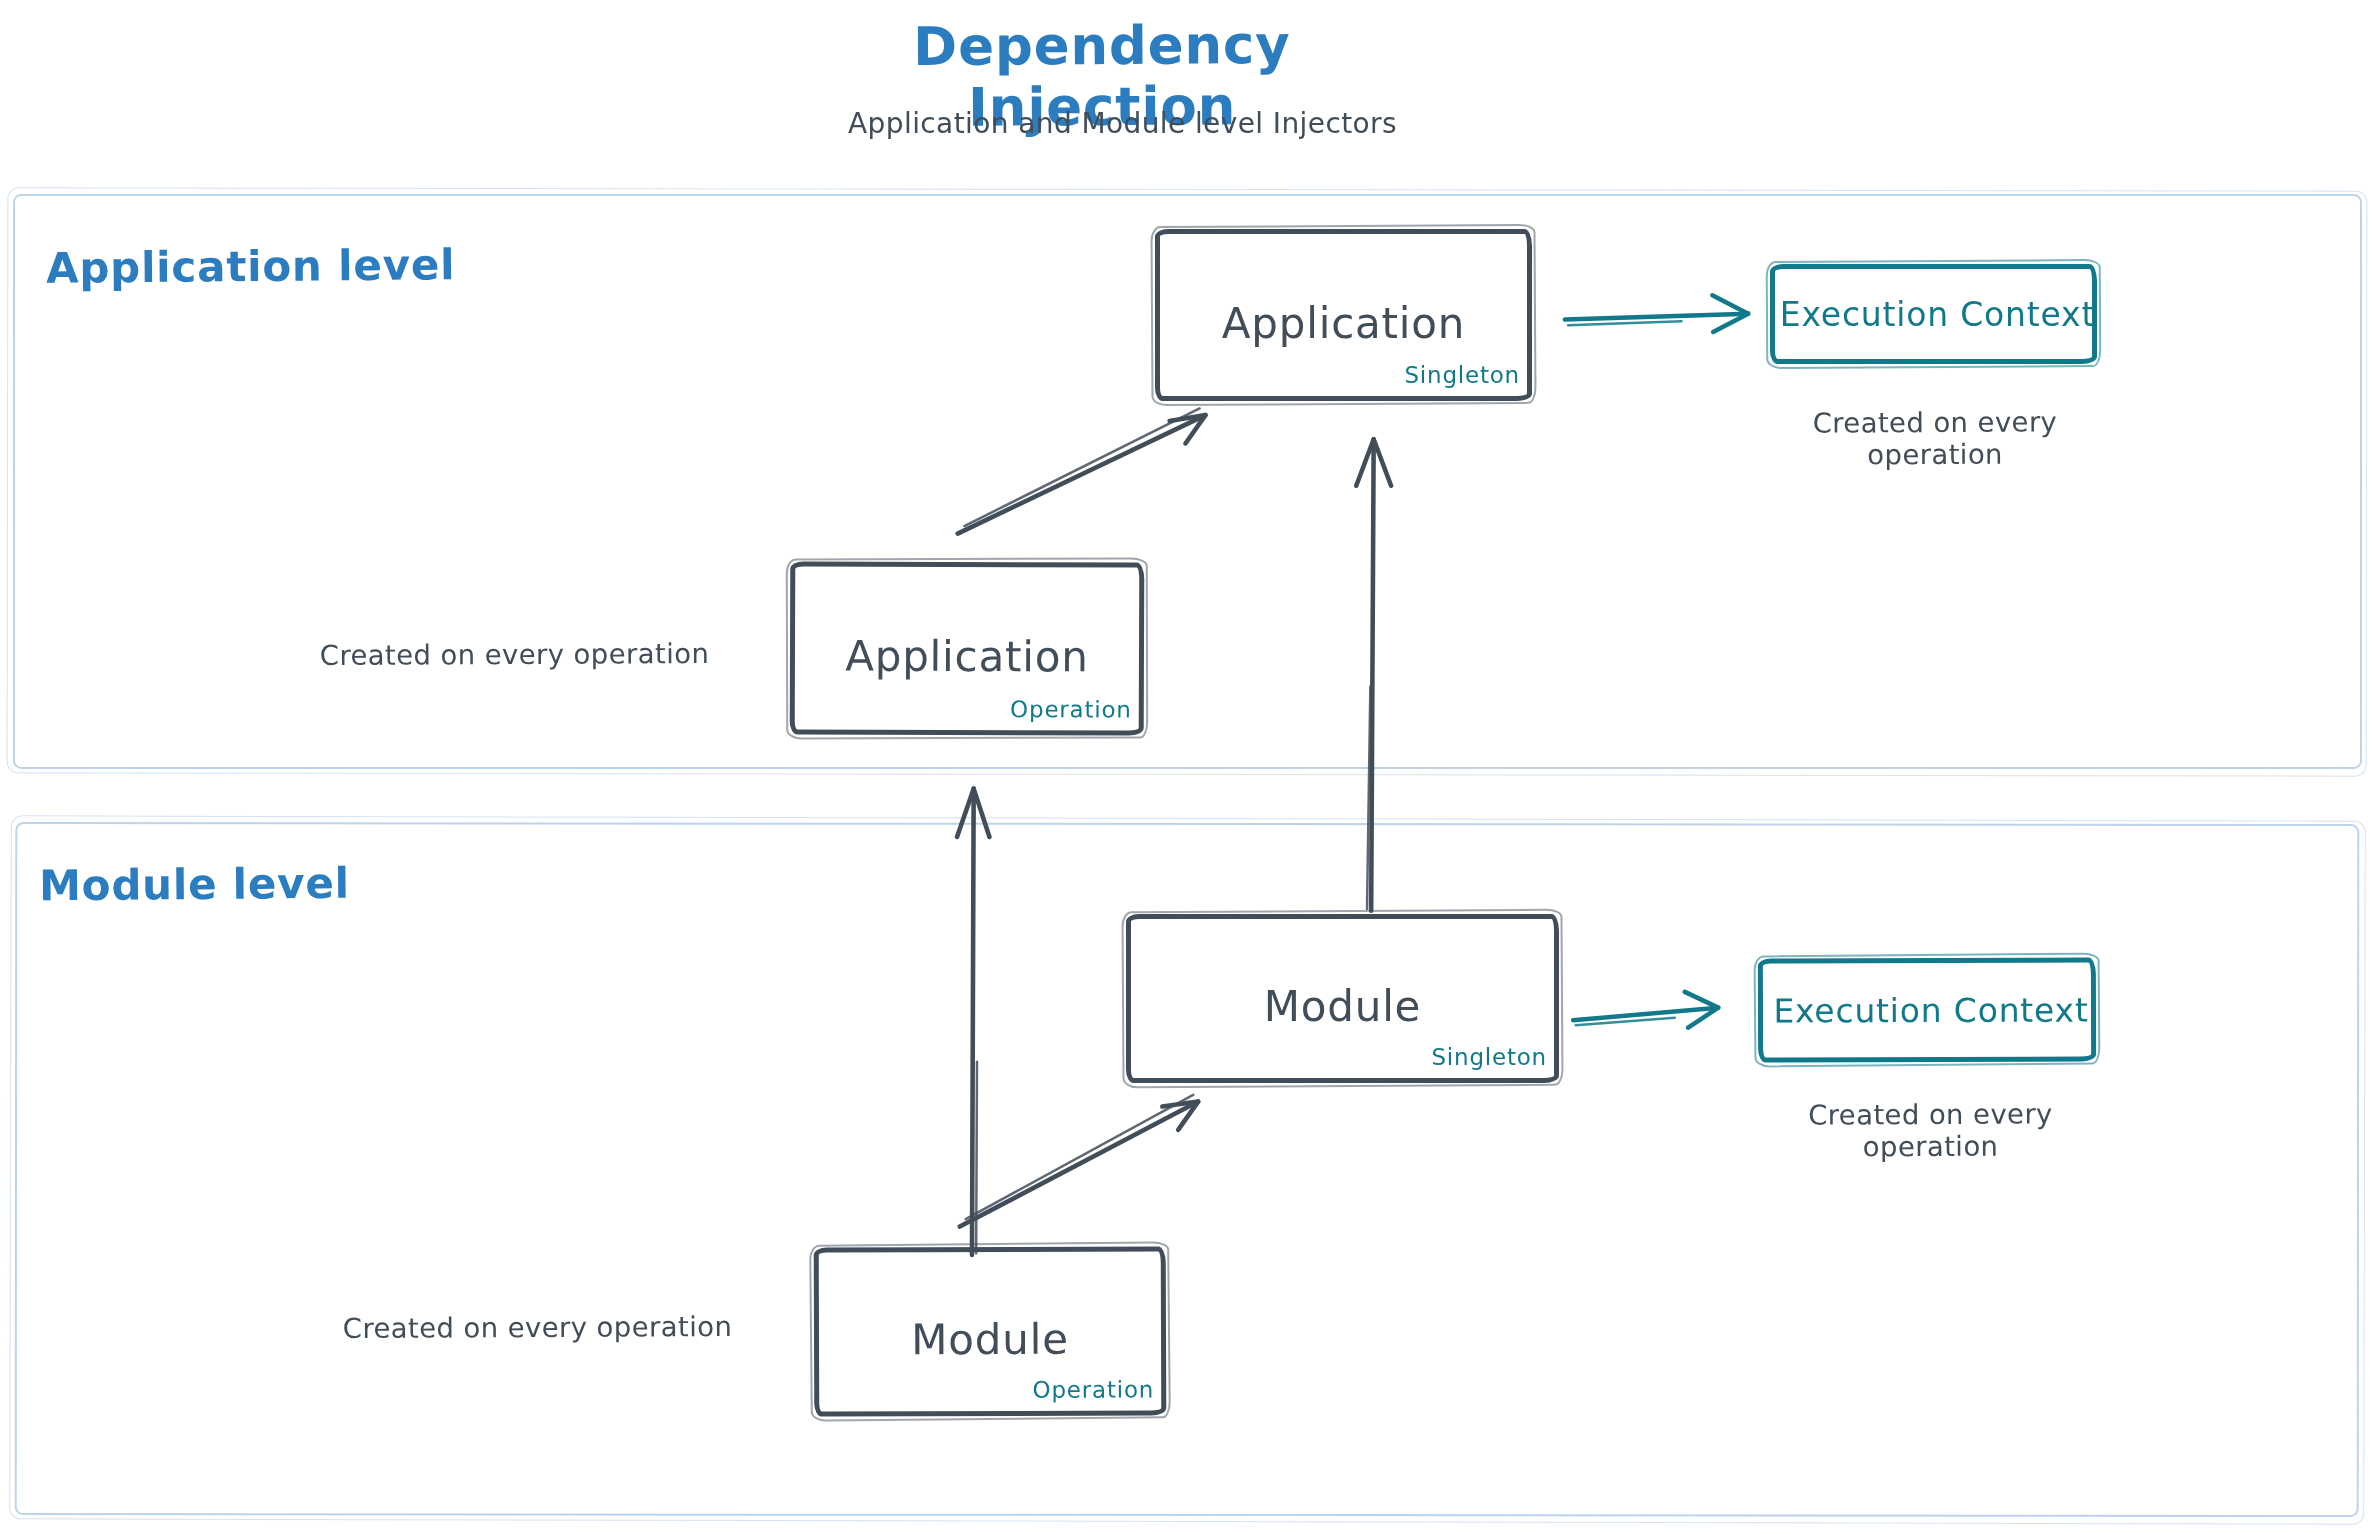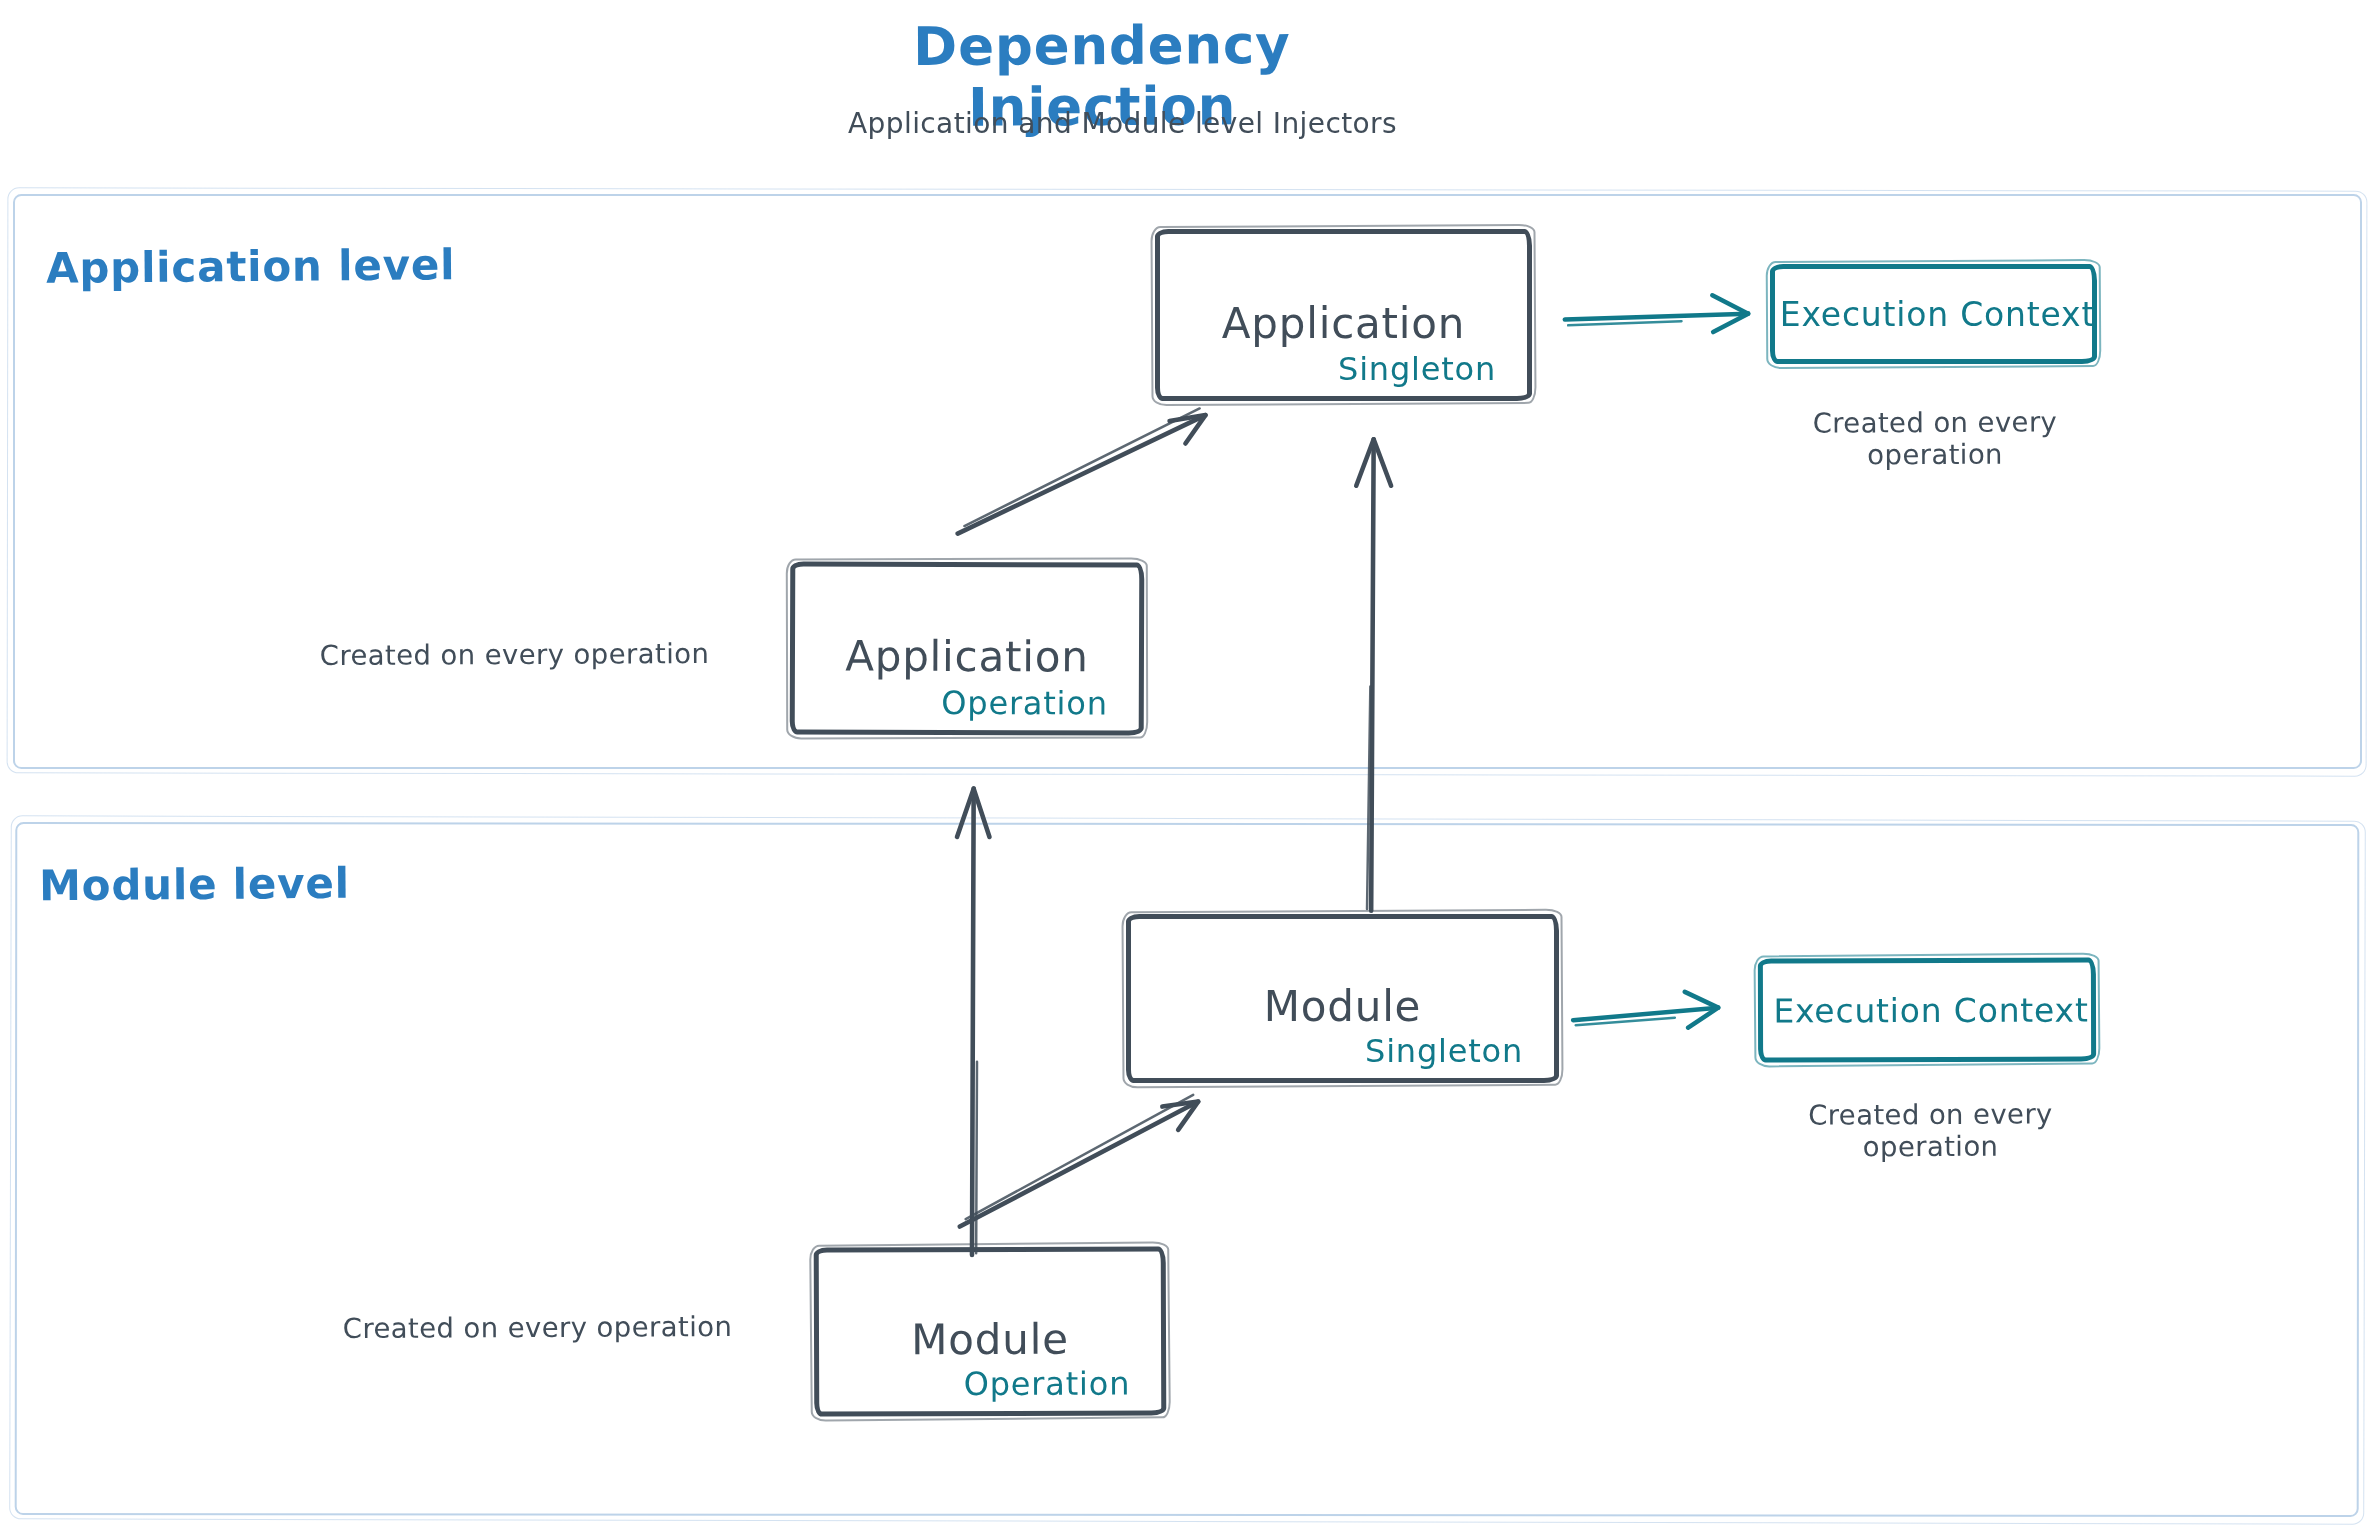--- a/index.html
+++ b/index.html
@@ -40,21 +40,21 @@
     border-radius:13.3px 7.5px 15px 7.5px / 7.5px 16.7px 7.5px 13.3px;
     display:flex;align-items:center;justify-content:center;
   }
   .node::after{
     content:"";position:absolute;inset:-9.2px;border:2.5px solid var(--ink);
     border-radius:10px 16.7px 8.3px 15px / 15px 8.3px 16.7px 10px;
     opacity:.5;transform:rotate(-0.35deg);pointer-events:none;
   }
   .node-title{font-size:42px;color:var(--ink);letter-spacing:0.8px;margin-top:16px;}
   .node-badge{
-    position:absolute;right:31px;bottom:8.3px;font-size:32px;color:var(--teal);letter-spacing:0.8px;
+    position:absolute;right:7px;bottom:8.3px;font-size:23px;color:var(--teal);letter-spacing:0.8px;
   }
 
   .node.ec{border-color:var(--teal);padding-left:8px;}
   .node.ec::after{border-color:var(--teal);opacity:.55;}
   .ec-title{font-size:33px;color:var(--teal);letter-spacing:0.8px;white-space:nowrap;}
 
   .caption{
     position:absolute;font-size:27.5px;color:var(--ink);text-align:center;letter-spacing:0.4px;
     transform:rotate(-0.3deg);
   }

